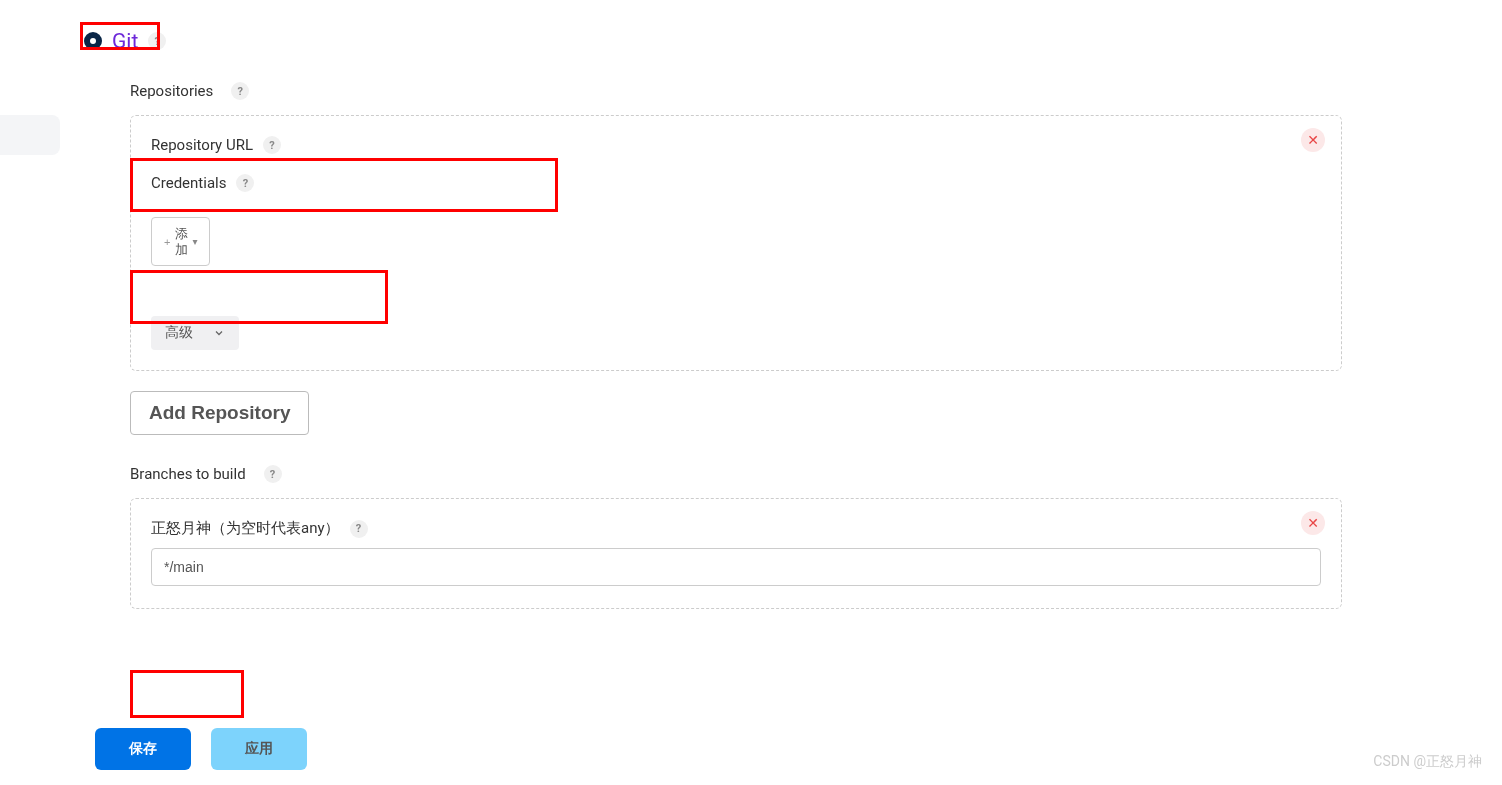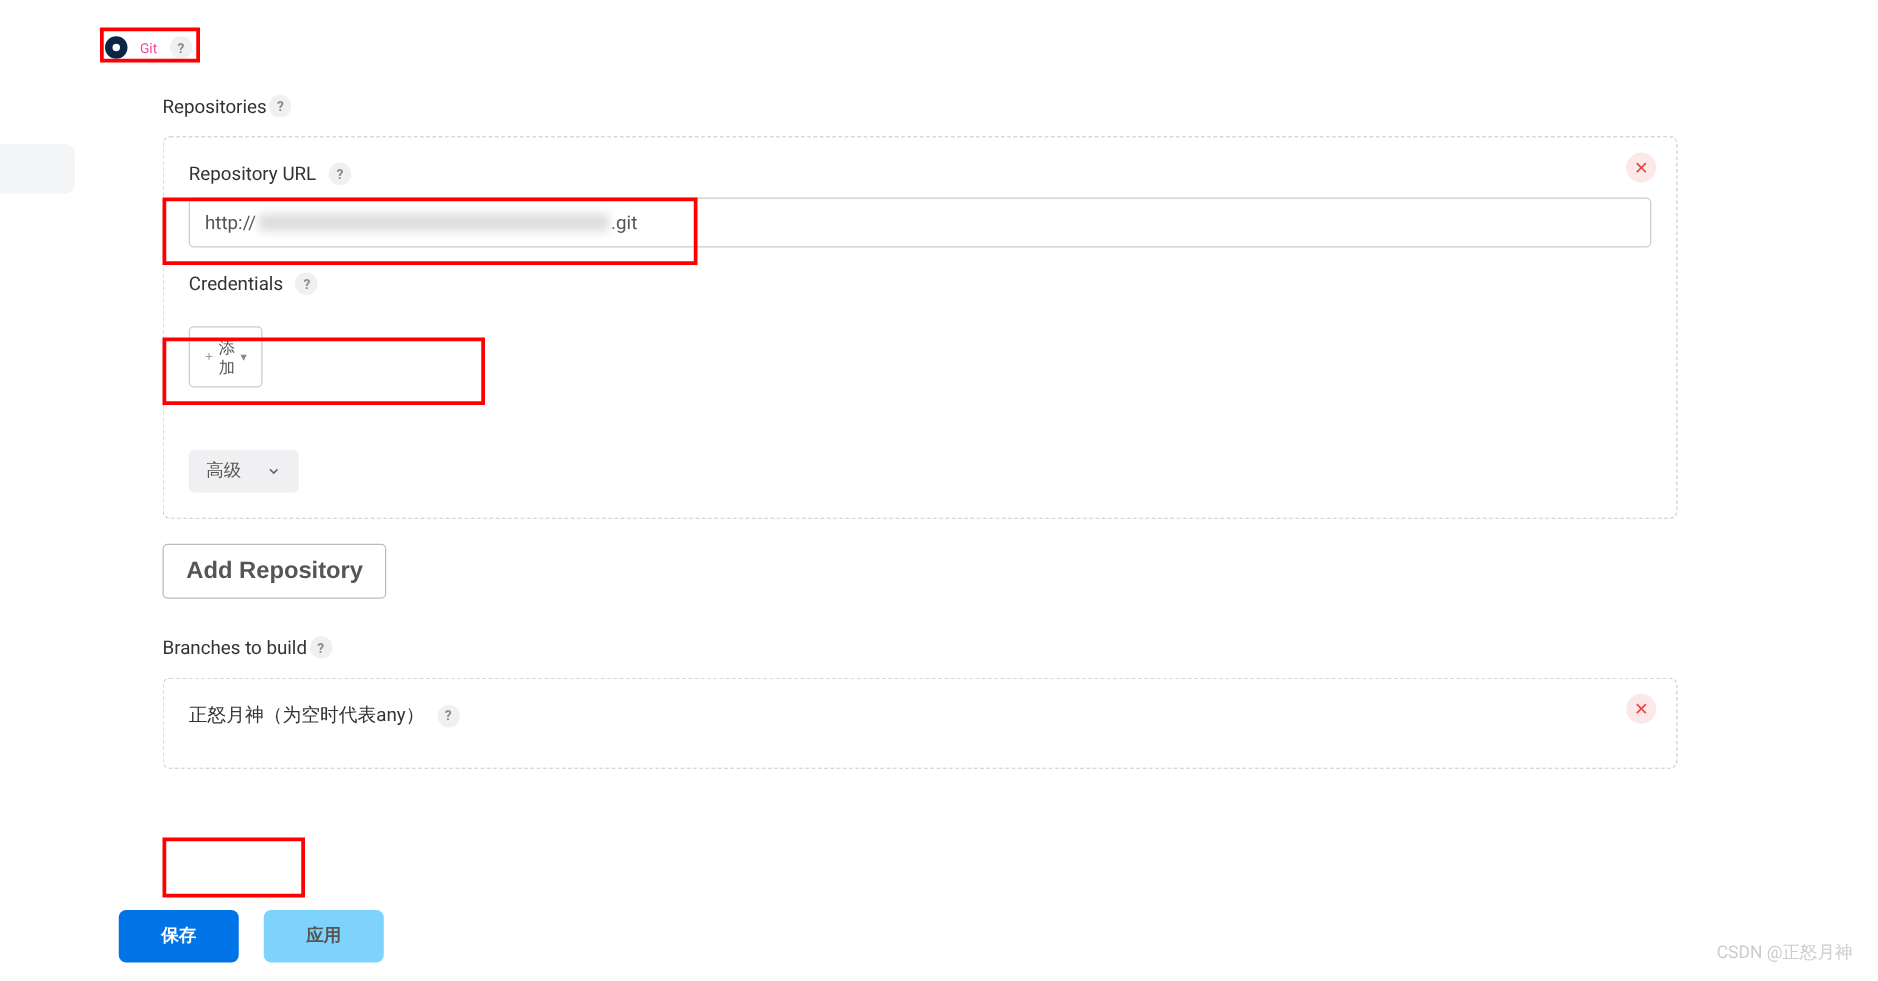--- a/index.html
+++ b/index.html
@@ -49,43 +49,43 @@
       justify-content: center;
       cursor: pointer;
     }
     .radio-btn-inner {
       width: 6px;
       height: 6px;
       border-radius: 50%;
       background: #fff;
     }
     .radio-label {
-      font-size: 11px;
-      color: #ec4899;
+      font-size: 21px;
+      color: #6d28d9;
     }
     .help-icon {
       width: 18px;
       height: 18px;
       border-radius: 50%;
       background: #f0f0f0;
       color: #888;
       font-size: 11px;
       display: inline-flex;
       align-items: center;
       justify-content: center;
       cursor: pointer;
       font-weight: bold;
     }
     .section {
       margin-left: 50px;
     }
     .section-header {
       display: flex;
       align-items: center;
-      gap: 2px;
+      gap: 18px;
       margin-bottom: 15px;
       font-size: 15px;
       color: #333;
     }
     .dashed-box {
       border: 1px dashed #ccc;
       border-radius: 6px;
       padding: 20px;
       margin-bottom: 20px;
       position: relative;
@@ -280,25 +280,20 @@
       <span class="help-icon">?</span>
     </div>
 
     <div class="dashed-box">
       <span class="close-x">✕</span>
 
       <div class="field-group">
         <div class="field-label">
           <span>Repository URL</span>
           <span class="help-icon">?</span>
-        </div>
-        <div class="text-input repo-url-input" style="display:flex;align-items:center;">
-          <span>http://</span>
-          <span class="repo-url-blur"></span>
-          <span>.git</span>
         </div>
       </div>
 
       <div class="field-group">
         <div class="field-label">
           <span>Credentials</span>
           <span class="help-icon">?</span>
         </div>
         <button class="add-btn">
           <span class="add-btn-plus">+</span>
@@ -325,20 +320,21 @@
       <span>Branches to build</span>
       <span class="help-icon">?</span>
     </div>
 
     <div class="dashed-box" style="padding-bottom:22px;">
       <span class="close-x">✕</span>
       <div class="field-label">
         <span>正怒月神（为空时代表any）</span>
         <span class="help-icon">?</span>
       </div>
+      <input class="text-input" type="text" value="*/main" style="">
     </div>
   </div>
 
 </div>
 
 <div class="footer-bar">
   <button class="primary-btn">
     <span>保存</span>
   </button>
   <button class="secondary-btn">

